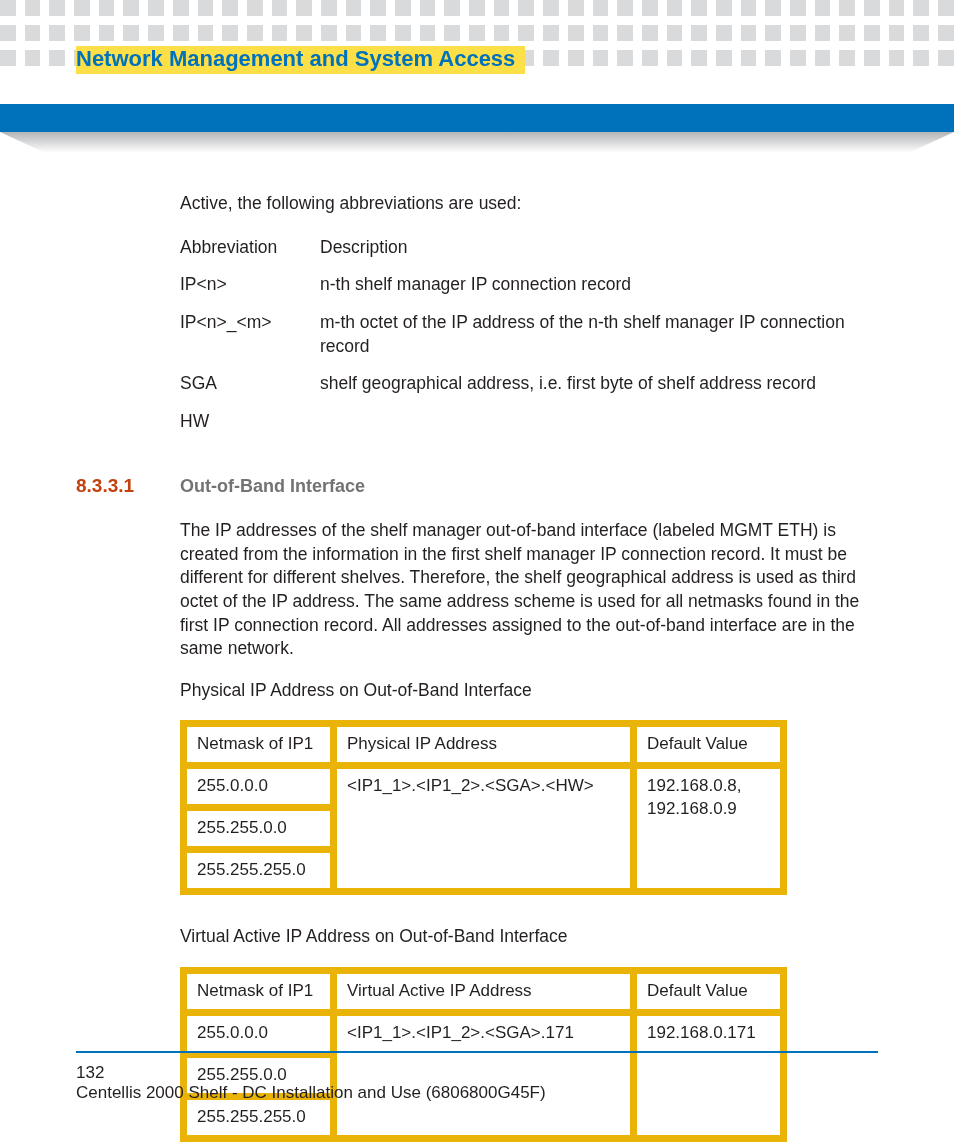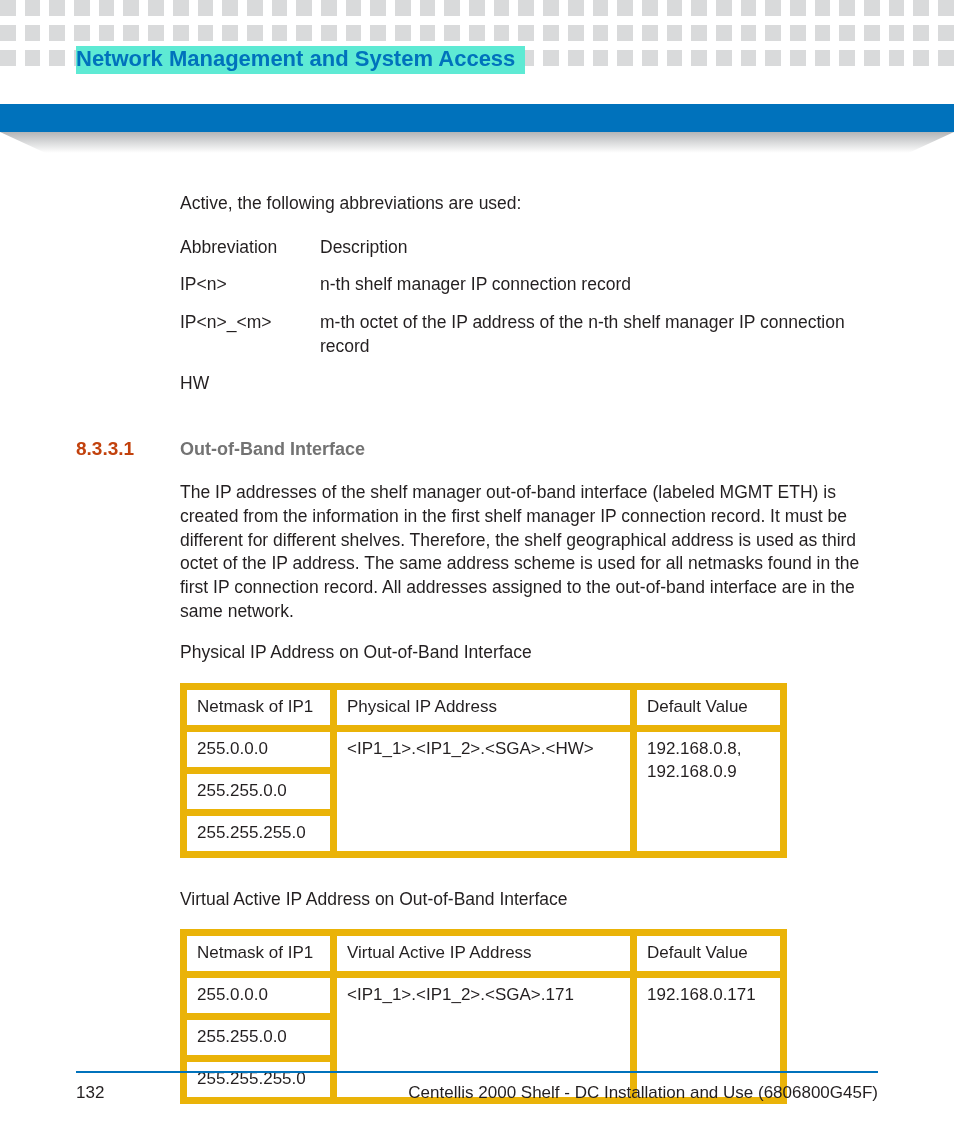--- a/index.html
+++ b/index.html
@@ -30,21 +30,21 @@
   .page-header {
     position: relative;
     z-index: 2;
     padding: 46px 0 0 76px;
     font-weight: 700;
     font-size: 22px;
     color: #0072bc;
     background: transparent;
   }
   .header-text-wrap {
-    background: #5eead4;
+    background: #fde047;
     padding: 0 10px 2px 0;
     display: inline-block;
   }
   .blue-bar {
     position: relative;
     z-index: 2;
     margin-top: 30px;
     height: 28px;
     width: 100%;
     background: #0072bc;
@@ -102,20 +102,21 @@
   .footer {
     position: absolute;
     bottom: 42px;
     left: 76px;
     right: 76px;
     border-top: 2px solid #0072bc;
     padding-top: 10px;
     display: flex;
     justify-content: space-between;
     font-size: 17px;
+    flex-direction: column;
   }
 </style>
 </head>
 <body>
 
 <div class="dots-bg">
   <div class="row">
       <div class="sq"></div>
       <div class="sq"></div>
       <div class="sq"></div>
@@ -255,20 +256,24 @@
       <div class="abbr-c1">Abbreviation</div>
       <div class="abbr-c2">Description</div>
     </div>
     <div class="abbr-row">
       <div class="abbr-c1">IP&lt;n&gt;</div>
       <div class="abbr-c2">n-th shelf manager IP connection record</div>
     </div>
     <div class="abbr-row">
       <div class="abbr-c1">IP&lt;n&gt;_&lt;m&gt;</div>
       <div class="abbr-c2">m-th octet of the IP address of the n-th shelf manager IP connection record</div>
+    </div>
+    <div class="abbr-row">
+      <div class="abbr-c1">SGA</div>
+      <div class="abbr-c2">shelf geographical address, i.e. first byte of shelf address record</div>
     </div>
     <div class="abbr-row">
       <div class="abbr-c1">HW</div>
     </div>
   </div>
 
   <div class="section-head">
     <div class="sec-num">8.3.3.1</div>
     <div class="sec-title">Out-of-Band Interface</div>
   </div>

